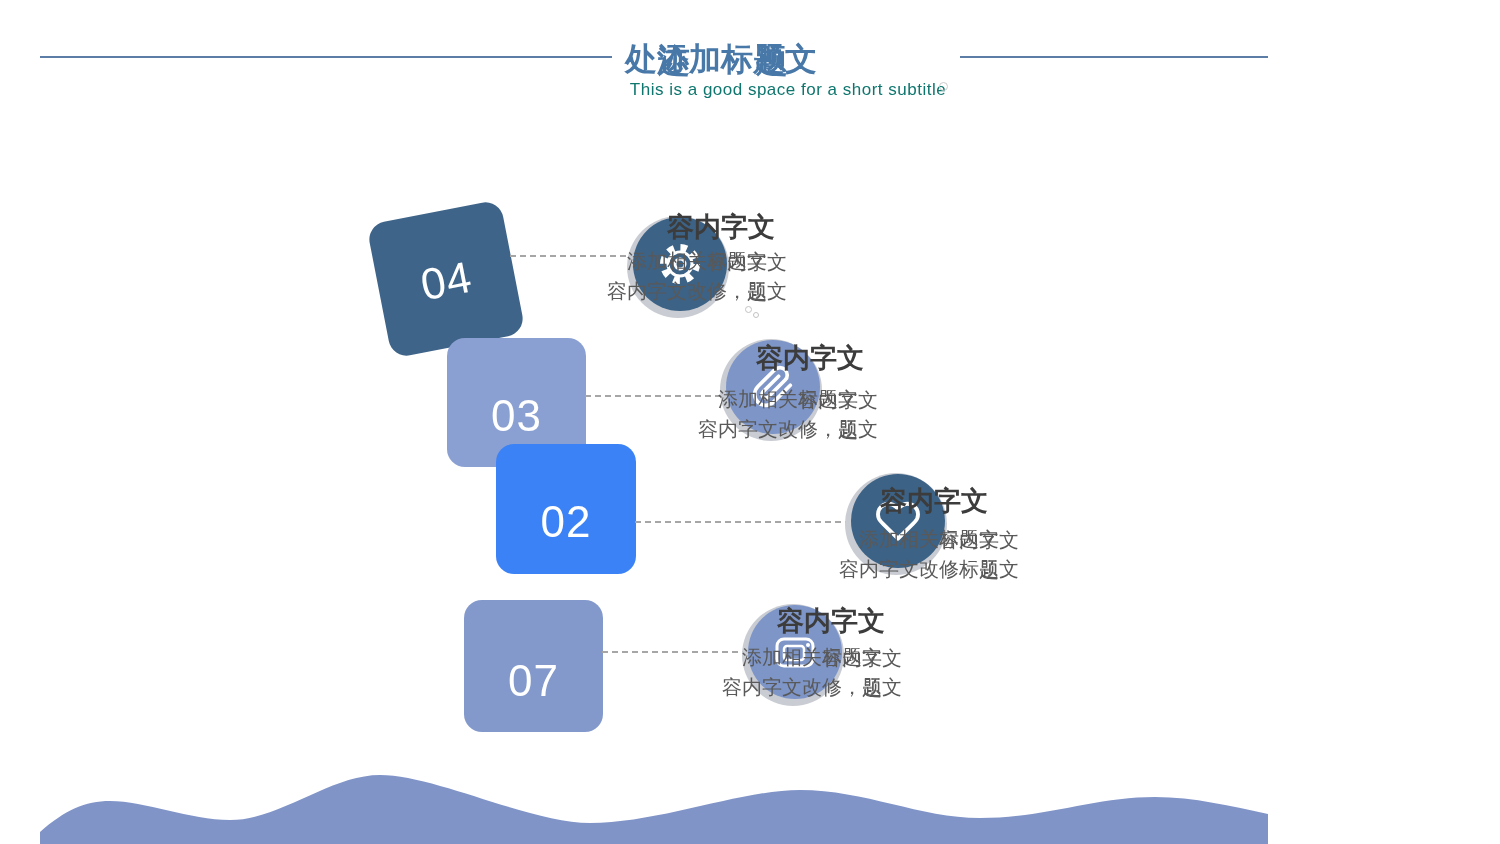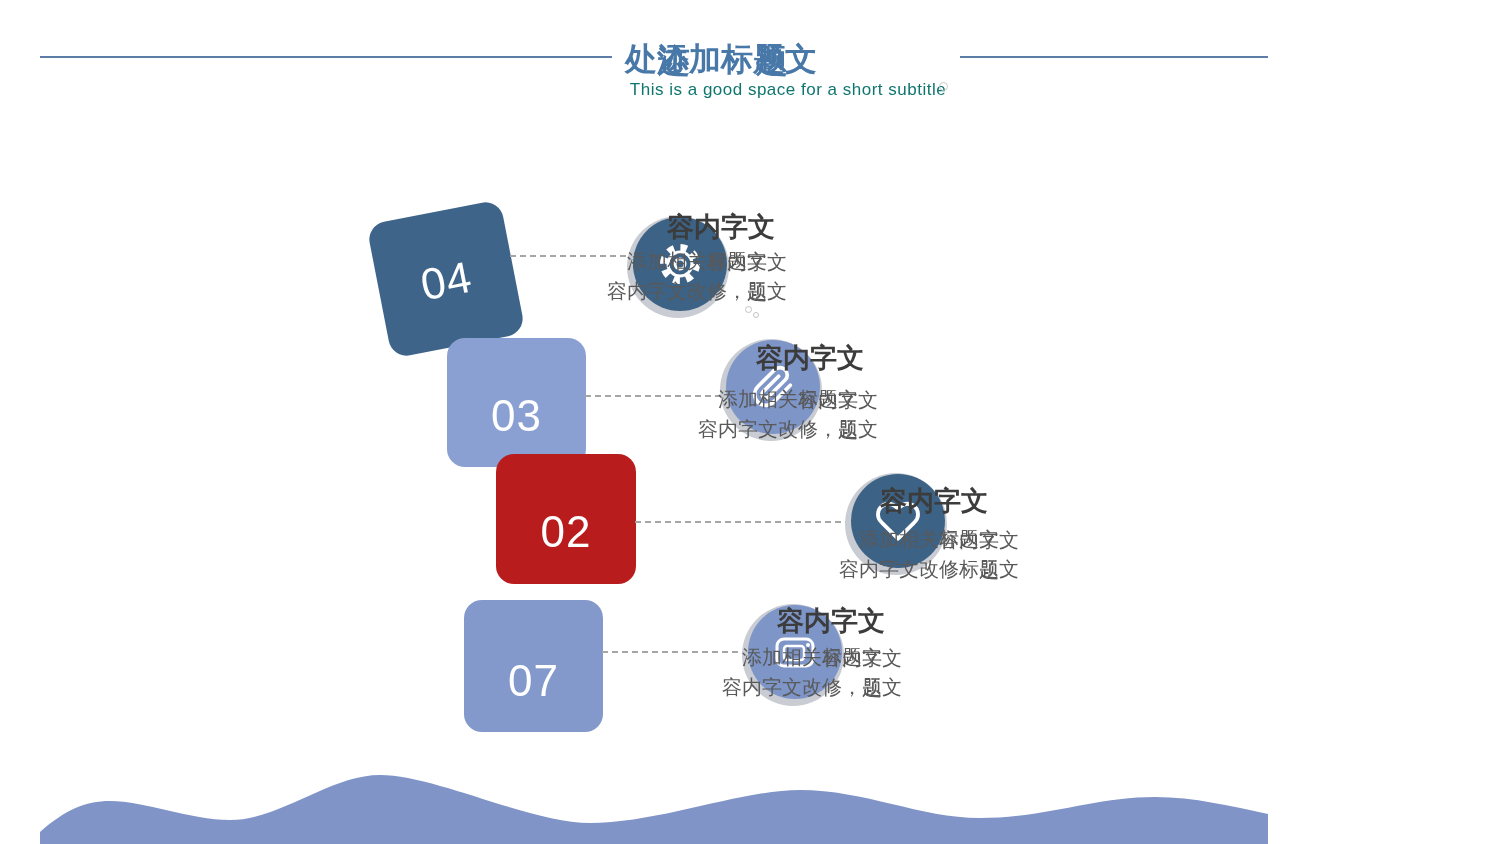--- a/index.html
+++ b/index.html
@@ -23,21 +23,21 @@
     position:absolute; left:448px; top:80px; width:600px; text-align:center;
     font-size:17px; color:#0f766e; letter-spacing:0.5px;
   }
   
   .card{position:absolute; border-radius:18px; display:flex; align-items:center; justify-content:center;}
   .card span{color:#ffffff; font-size:44px; letter-spacing:1px;}
   .card-04{left:338px; top:211px; width:136px; height:136px; background:#3e6489; transform:rotate(-11deg);}
   .card-04 span{transform:translateY(2px);}
   .card-03{left:407px; top:338px; width:139px; height:129px; background:#8ba0d2;}
   .card-03 span{transform:translateY(13px);}
-  .card-02{left:456px; top:454px; width:140px; height:130px; background:#b91c1c;}
+  .card-02{left:456px; top:444px; width:140px; height:130px; background:#3b82f6;}
   .card-02 span{transform:translateY(13px);}
   .card-01{left:424px; top:600px; width:139px; height:132px; background:#8399cc;}
   .card-01 span{transform:translateY(15px);}
   
   .connector{position:absolute; height:2px;
     background:repeating-linear-gradient(90deg,#a6a6a6 0 6px,transparent 6px 10px);}
   .c-04{left:470px; top:255px; width:130px;}
   .c-03{left:545px; top:395px; width:150px;}
   .c-02{left:595px; top:521px; width:225px;}
   .c-01{left:562px; top:651px; width:155px;}

